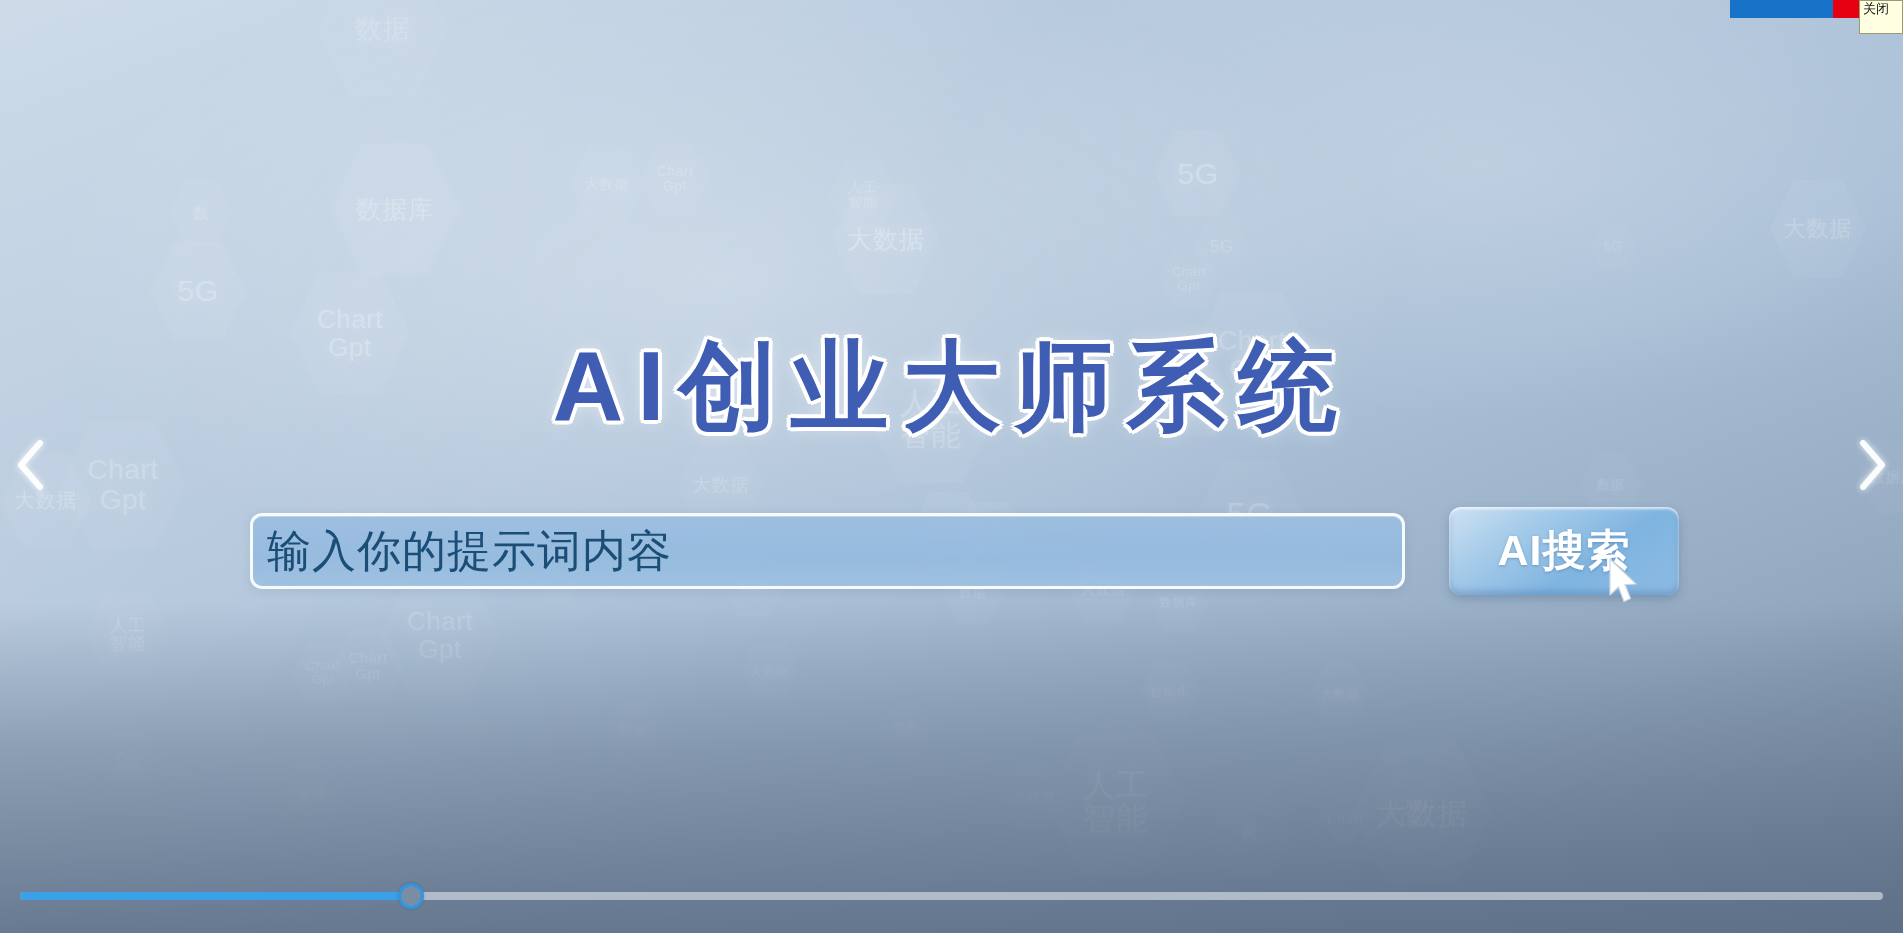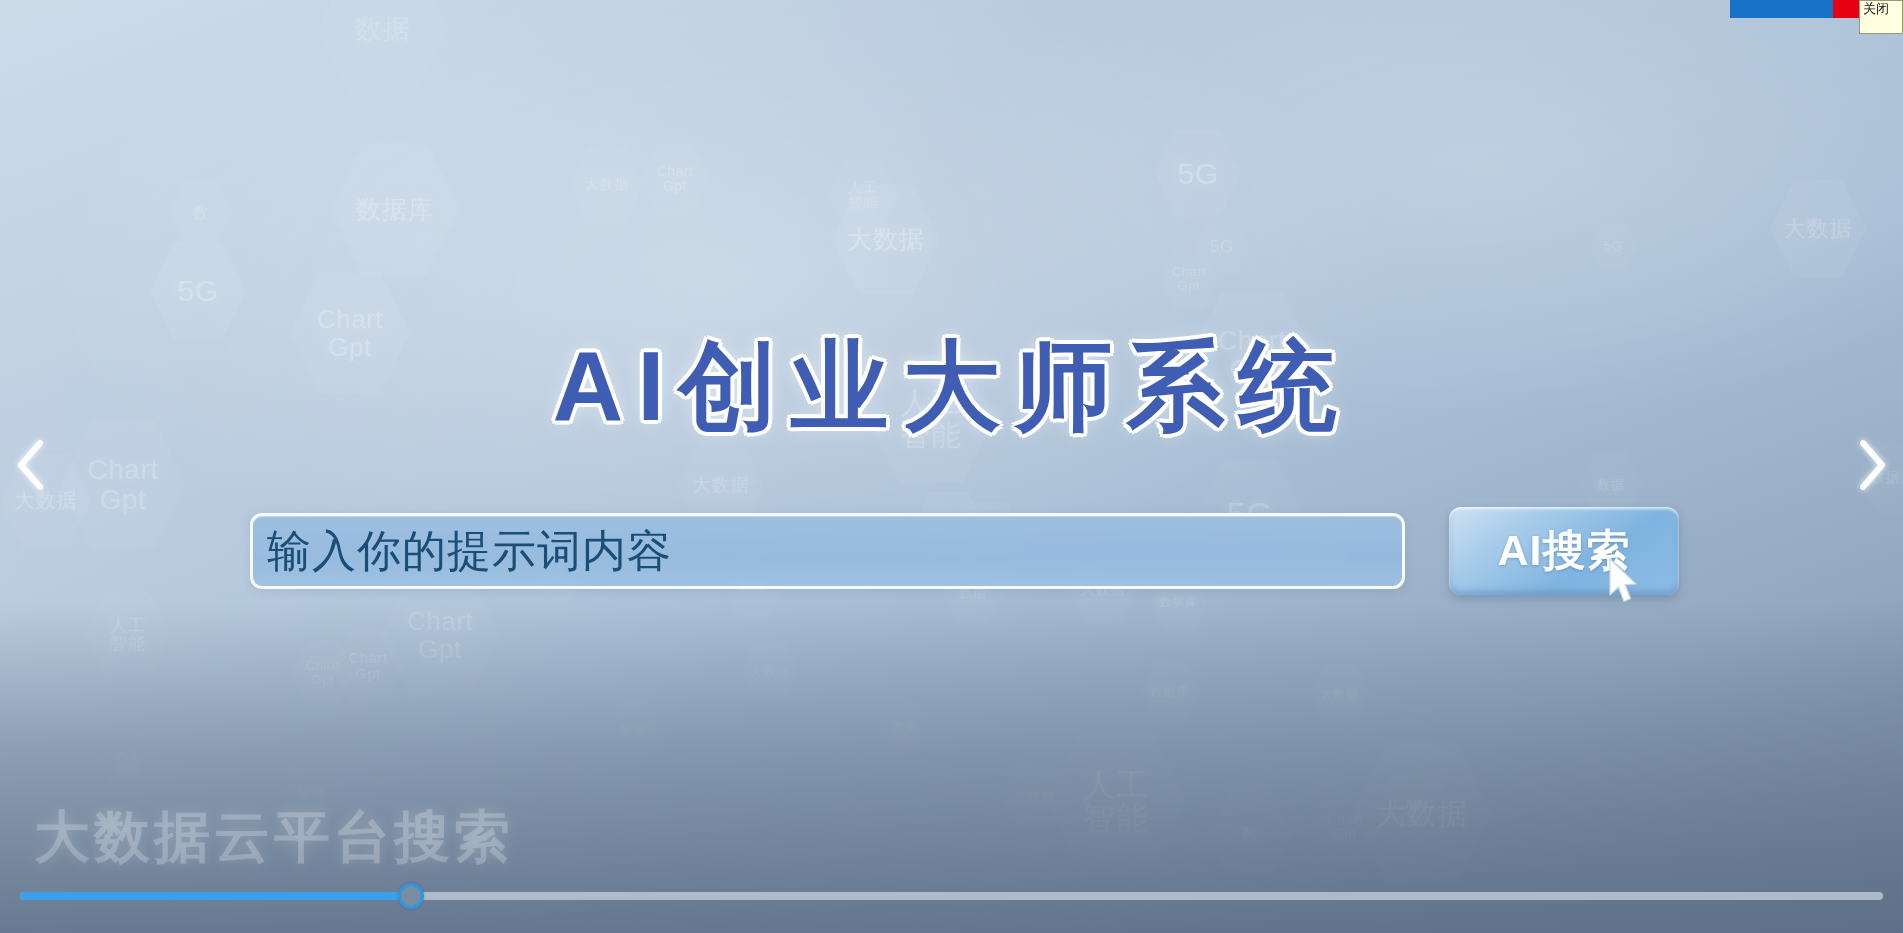--- a/index.html
+++ b/index.html
@@ -507,21 +507,20 @@
 
     <div class="hero-title">AI创业大师系统</div>
 
     <div class="search-row">
       <input class="search-input" type="text" placeholder="输入你的提示词内容" style="">
       <button class="search-btn">AI搜索</button>
     </div>
 
   </div>
 
-  <div class="watermark">大数据云平台搜索</div>
 
   <div class="slider-track-wrap">
     <div class="slider-rail" id="slider-rail">
       <div class="slider-fill" id="slider-fill" style="width: 21%; background: rgb(58, 160, 232);"></div>
       <div class="slider-thumb" id="slider-thumb" style="left: 21%; background: rgb(122, 142, 163);"></div>
     </div>
   </div>
 
   <div class="top-strip">
     <div class="ts-blue" style="background: rgb(22, 115, 200);"></div>

